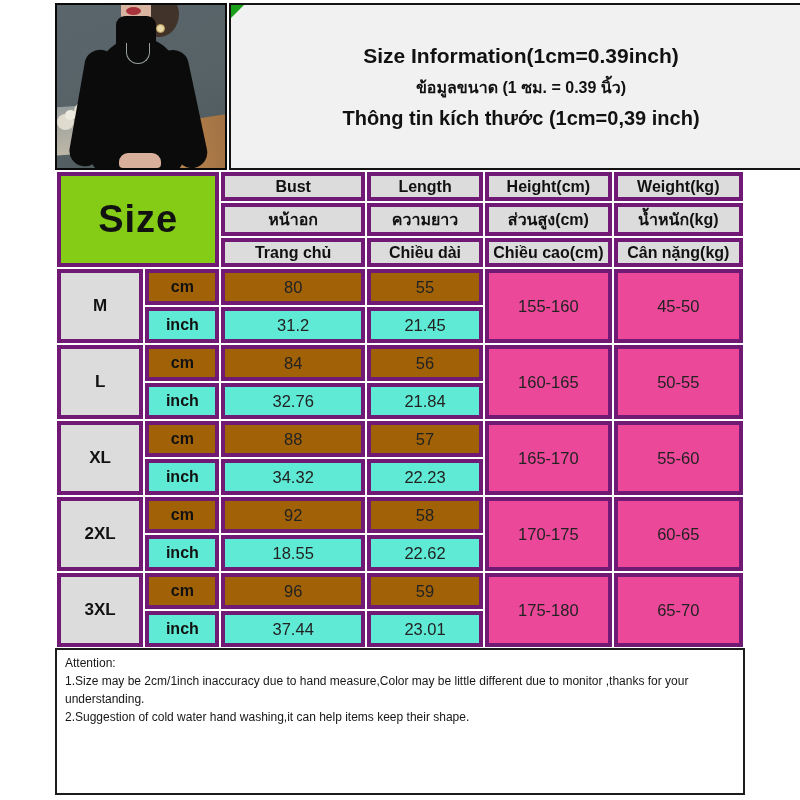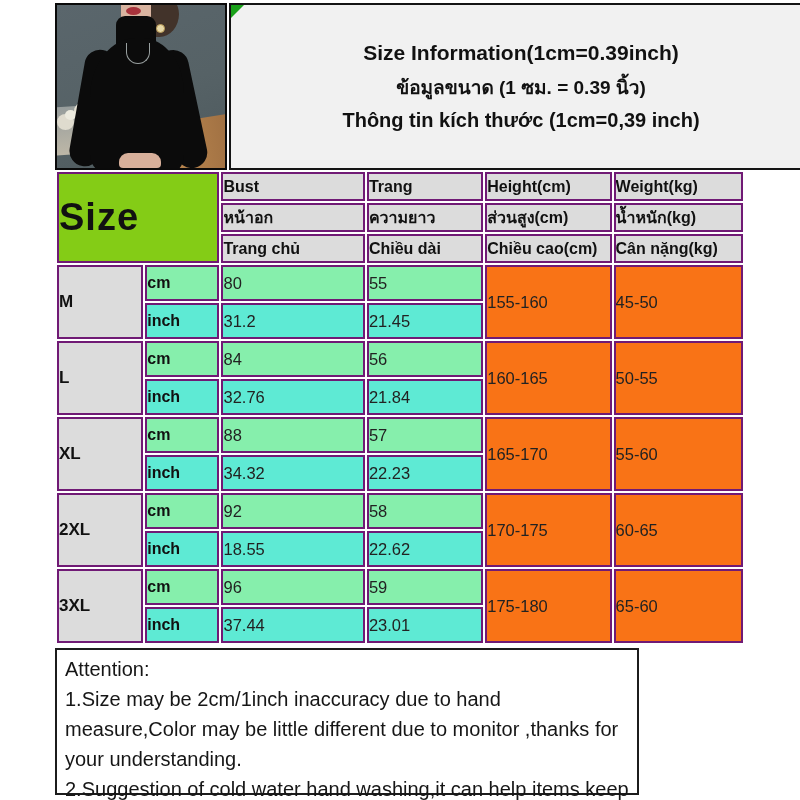--- a/index.html
+++ b/index.html
@@ -51,49 +51,49 @@
   
   .title-cell{
     left:229px;top:3px;width:584px;height:167px;box-sizing:border-box;
     border:2px solid #141414;background:#f1f1f1;
     display:flex;flex-direction:column;align-items:center;justify-content:center;
     text-align:center;gap:7px;
   }
   .corner-flag{position:absolute;top:0;left:0;width:0;height:0;
     border-top:13px solid #1aa11a;border-right:13px solid transparent;}
   .t-en{font-size:21px;font-weight:bold;}
-  .t-th{font-size:19px;font-weight:bold;text-align:right;}
+  .t-th{font-size:16px;font-weight:bold;text-align:right;}
   .t-vi{font-size:20px;font-weight:bold;}
 
   
   table.size-table{
     position:absolute;left:55px;top:170px;width:690px;
     border-collapse:separate;border-spacing:2px;table-layout:fixed;
   }
   .size-table td{
-    border:2px solid #701a75;box-sizing:border-box;padding:0;
-    text-align:left;vertical-align:middle;font-size:16px;
+    border:4px solid #701a75;box-sizing:border-box;padding:0;
+    text-align:center;vertical-align:middle;font-size:16px;
     white-space:nowrap;overflow:hidden;
   }
   .size-table tr.hr td{height:29px;}
   .size-table tr.dr td{height:36px;}
   td.h{background:#dcdcdc;font-weight:bold;}
   td.sz{background:#84cc16;font-weight:bold;font-size:38px;letter-spacing:1px;}
   td.szl{background:#dcdcdc;font-weight:bold;font-size:17px;}
   td.u{font-weight:bold;}
   td.v{font-weight:normal;color:#222;font-size:16.5px;}
-  td.r{background:#f97316;font-weight:normal;color:#222;font-size:16.5px;}
-  tr.cmrow td.u,tr.cmrow td.v{background:#86efac;}
+  td.r{background:#ec4899;font-weight:normal;color:#222;font-size:16.5px;}
+  tr.cmrow td.u,tr.cmrow td.v{background:#a16207;}
   tr.inrow td.u,tr.inrow td.v{background:#5eead4;}
 
   
   .attention{
-    left:55px;top:648px;width:584px;height:147px;box-sizing:border-box;
+    left:55px;top:648px;width:690px;height:147px;box-sizing:border-box;
     border:2px solid #1c1c1c;background:#fff;
-    padding:4px 8px;font-size:20px;line-height:1.5;color:#161616;
+    padding:4px 8px;font-size:12px;line-height:1.5;color:#161616;
   }
 </style>
 </head>
 <body>
 
 <div class="abs photo">
   <div class="wood"></div>
   <div class="side-table"></div>
   <div class="flowers"></div>
   <div class="glass"></div>
@@ -122,21 +122,21 @@
       <col style="width:74px">
       <col style="width:143px">
     <col style="width:116px">
       <col style="width:126px">
       <col style="width:129px">
   </colgroup>
   <tbody>
       <tr class="hr">
     <td class="sz" rowspan="3" colspan="2">Size</td>
     <td class="h">Bust</td>
-    <td class="h">Trang</td>
+    <td class="h">Length</td>
     <td class="h">Height(cm)</td>
     <td class="h">Weight(kg)</td>
   </tr>
   <tr class="hr">
     <td class="h">หน้าอก</td>
     <td class="h">ความยาว</td>
     <td class="h">ส่วนสูง(cm)</td>
     <td class="h">น้ำหนัก(kg)</td>
   </tr>
   <tr class="hr">
@@ -201,21 +201,21 @@
     <td class="v">18.55</td>
     <td class="v">22.62</td>
   </tr>
 
   <tr class="dr cmrow">
     <td class="szl" rowspan="2">3XL</td>
     <td class="u">cm</td>
     <td class="v">96</td>
     <td class="v">59</td>
     <td class="r" rowspan="2">175-180</td>
-    <td class="r" rowspan="2">65-60</td>
+    <td class="r" rowspan="2">65-70</td>
   </tr>
   <tr class="dr inrow">
     <td class="u">inch</td>
     <td class="v">37.44</td>
     <td class="v">23.01</td>
   </tr>
 </tbody>
   </table>
 
 <div class="abs attention">

